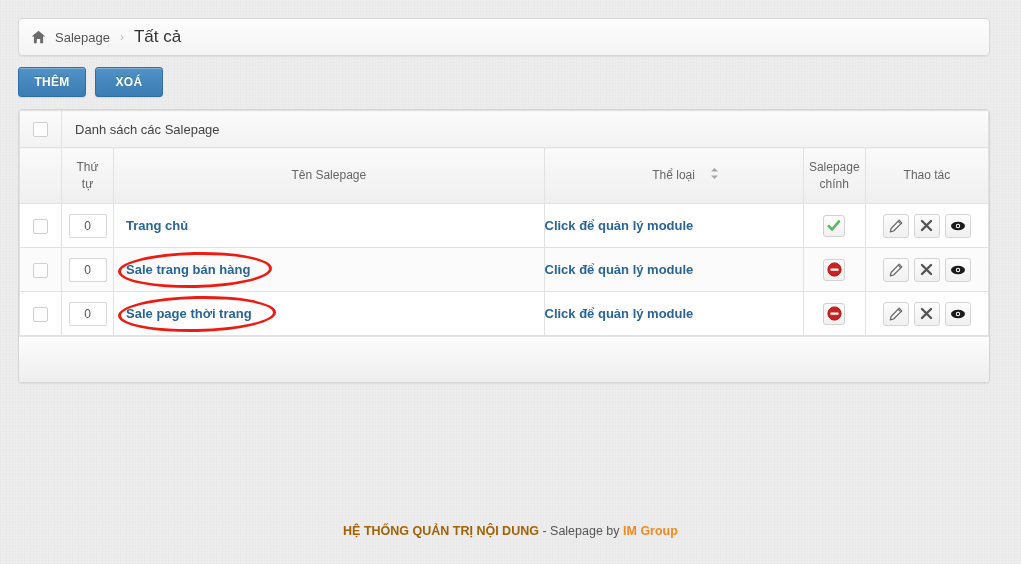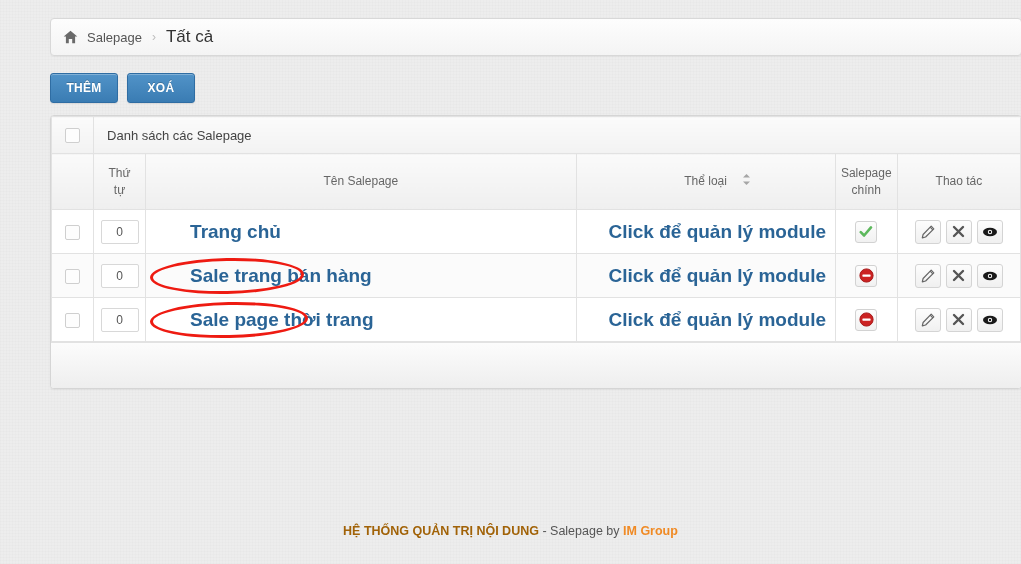--- a/index.html
+++ b/index.html
@@ -13,39 +13,39 @@
     position:relative;
   }
   
   body:before{
     content:"";position:absolute;inset:0;
     background-image:
       repeating-linear-gradient(0deg, rgba(0,0,0,.012) 0 1px, transparent 1px 3px),
       repeating-linear-gradient(90deg, rgba(0,0,0,.012) 0 1px, transparent 1px 3px);
     pointer-events:none;z-index:0;
   }
-  .page{position:relative;z-index:1;padding:18px 11px 0 50px;}
+  .page{position:relative;z-index:1;padding:18px 11px 0 18px;}
 
   
   .breadcrumb{
     height:38px;box-sizing:border-box;
     width:972px;
     background:linear-gradient(#fdfdfd,#f4f4f4);
     border:1px solid #d8d8d8;border-radius:4px;
     display:flex;align-items:center;
     padding:0 12px;
     box-shadow:0 1px 1px rgba(0,0,0,.04);
   }
   .home-icon{display:inline-block;width:15px;height:14px;margin-right:9px;}
   .bc-link{color:#555;font-size:13px;text-decoration:none;}
   .bc-sep{color:#bdbdbd;margin:0 10px;font-size:12px;}
   .bc-current{color:#333;font-weight:normal;font-size:17px;}
 
   
-  .toolbar{margin-top:17px;display:flex;gap:9px;}
+  .toolbar{margin-top:11px;display:flex;gap:9px;}
   .btn{
     height:30px;min-width:68px;box-sizing:border-box;
     padding:0 14px;
     background:linear-gradient(#5193c8,#3a7cb3);
     border:1px solid #2f6da3;
     border-radius:3px;
     color:#fff;font-weight:bold;font-size:12px;letter-spacing:.3px;
     display:flex;align-items:center;justify-content:center;
     cursor:pointer;
     box-shadow:inset 0 1px 0 rgba(255,255,255,.28), 0 1px 1px rgba(0,0,0,.08);
@@ -97,21 +97,21 @@
   }
   .num-input{
     width:38px;height:24px;box-sizing:border-box;
     border:1px solid #d8d8d8;background:#fff;border-radius:2px;
     text-align:center;font-size:12px;color:#555;
     font-family:"Liberation Sans", sans-serif;
     display:block;margin:0 auto;
     outline:none;
   }
   .name-cell{padding-left:12px;position:relative;}
-  .lnk{color:#2a6496;font-weight:bold;font-size:19px;text-decoration:none;cursor:pointer;margin-left:32px;}
+  .lnk{color:#2a6496;font-weight:bold;font-size:13px;text-decoration:none;cursor:pointer;}
   .type-cell{}
 
   
   .ellipse{
     position:absolute;
     border:3px solid #ee1b12;
     border-radius:50%;
     pointer-events:none;
     transform:rotate(-1.2deg);
   }

